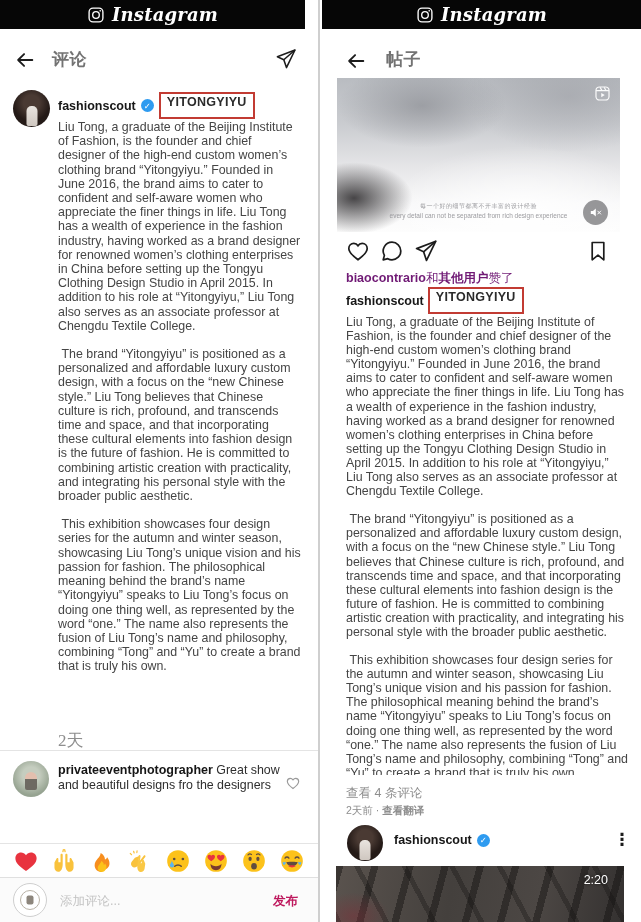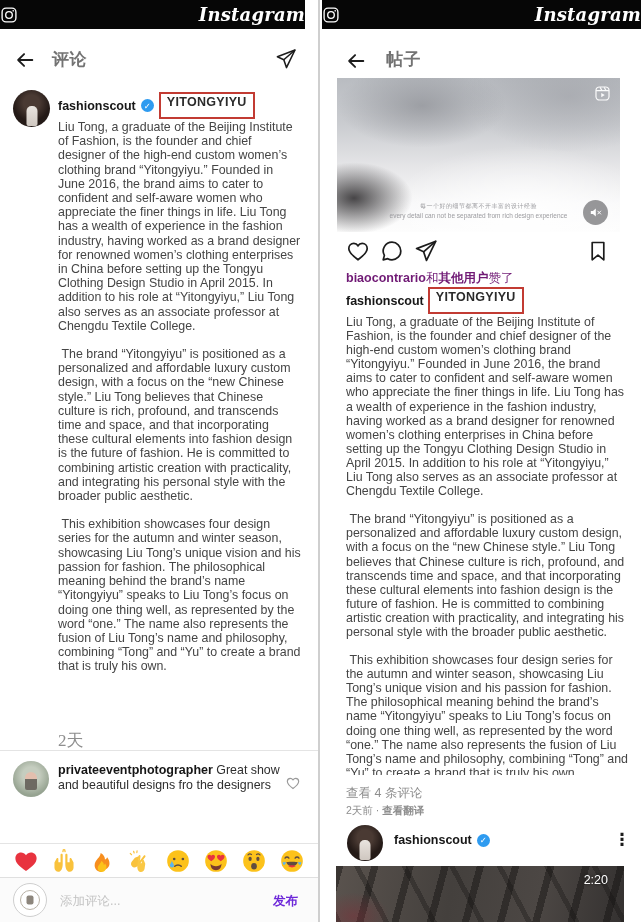--- a/index.html
+++ b/index.html
@@ -4,21 +4,21 @@
 <style>
   html,body{margin:0;padding:0;background:#fff;}
   .page{position:relative;width:641px;height:922px;overflow:hidden;background:#fff;
         font-family:"Liberation Sans","DejaVu Sans",sans-serif;color:#262626;}
   .panel{position:absolute;top:0;height:922px;overflow:hidden;}
   .panel.left{left:0;width:318px;}
   .panel.right{left:320px;width:321px;}
   .vdivider{position:absolute;left:318px;top:0;width:2px;height:922px;background:#cfcfcf;}
 
   
-  .topbar{position:absolute;top:0;height:29px;background:#060606;display:flex;align-items:center;justify-content:space-between;gap:7px;}
+  .topbar{position:absolute;top:0;height:29px;background:#060606;display:flex;align-items:center;justify-content:center;gap:7px;}
   .topbar.l{left:0;width:305px;}
   .topbar.r{left:2px;width:319px;}
   .cam{width:18px;height:18px;display:inline-flex;}
   .cam svg{width:100%;height:100%;}
   .wordmark{color:#fff;font-family:"DejaVu Serif",serif;font-style:italic;font-weight:600;font-size:18px;letter-spacing:.2px;}
 
   
   .hback{position:absolute;width:22px;height:22px;cursor:pointer;}
   .hback svg{width:100%;height:100%;}
   .htitle{position:absolute;margin:0;font-size:17px;font-weight:700;color:#737373;letter-spacing:.5px;}
@@ -58,21 +58,21 @@
   .reply-meta .rep{font-weight:700;}
   .mini-heart{position:absolute;width:16px;height:16px;}
   .mini-heart svg{width:100%;height:100%;}
 
   
   .emojibar{position:absolute;display:flex;justify-content:space-between;align-items:center;}
   .emoji{width:26px;height:26px;display:inline-flex;cursor:pointer;}
   .emoji svg{width:100%;height:100%;}
   .composer{position:absolute;left:0;right:0;bottom:0;height:44px;border-top:1px solid #e0e0e0;background:#fbfbfb;}
   .composer .ph{position:absolute;left:60px;top:15px;font-size:12.5px;color:#c3c3c3;}
-  .composer .post{position:absolute;left:273px;top:15px;font-size:12.5px;color:#6d28d9;font-weight:600;cursor:pointer;}
+  .composer .post{position:absolute;left:273px;top:15px;font-size:12.5px;color:#be185d;font-weight:600;cursor:pointer;}
 
   
   .video{position:absolute;left:17px;top:78px;width:283px;height:154px;overflow:hidden;
      background:
        radial-gradient(ellipse 90px 55px at 6% 78%,rgba(40,38,40,.85),rgba(40,38,40,0) 65%),
        radial-gradient(ellipse 120px 60px at 30% 18%,rgba(125,127,133,.55),rgba(125,127,133,0) 70%),
        radial-gradient(ellipse 150px 80px at 82% 12%,rgba(150,152,158,.5),rgba(150,152,158,0) 70%),
        radial-gradient(ellipse 180px 90px at 65% 88%,rgba(255,255,255,.95),rgba(255,255,255,0) 75%),
        linear-gradient(180deg,#b9bcc1 0%,#caccd0 30%,#e6e6e8 58%,#f8f8f9 82%,#fdfdfd 100%);}
   .reels{position:absolute;right:9px;top:7px;width:17px;height:17px;opacity:.95;}

